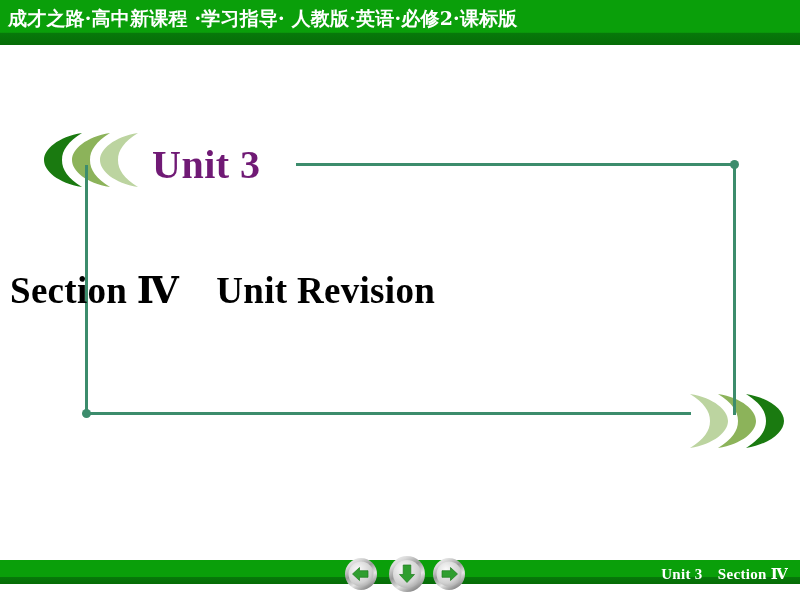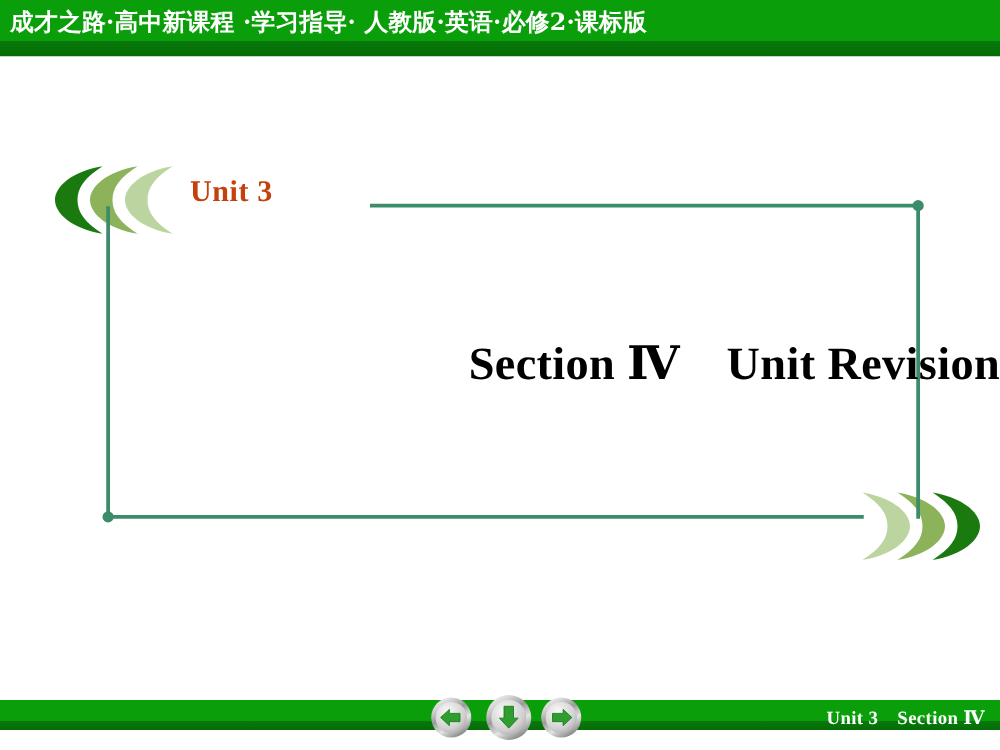--- a/index.html
+++ b/index.html
@@ -70,31 +70,31 @@
   .chevrons-left  { left: 38px;  top: 131px; }
   .chevrons-right { left: 690px; top: 392px; }
 
   
   .unit-title {
     position: absolute;
     left: 152px;
     top: 141px;
     font-family: "Liberation Serif", "DejaVu Serif", serif;
     font-weight: bold;
-    font-size: 24px;
-    color: #c2410c;
+    font-size: 40px;
+    color: #701a75;
     white-space: nowrap;
     letter-spacing: 0.5px;
   }
   .section-title {
     position: absolute;
     left: 0;
     top: 268px;
     width: 800px;
-    text-align: right;
+    text-align: left;
     font-family: "Liberation Serif", "DejaVu Serif", serif;
     font-weight: bold;
     font-size: 37px;
     color: #000000;
     white-space: nowrap;
     letter-spacing: 0.3px;
     padding-left: 10px;
     box-sizing: border-box;
   }
 

